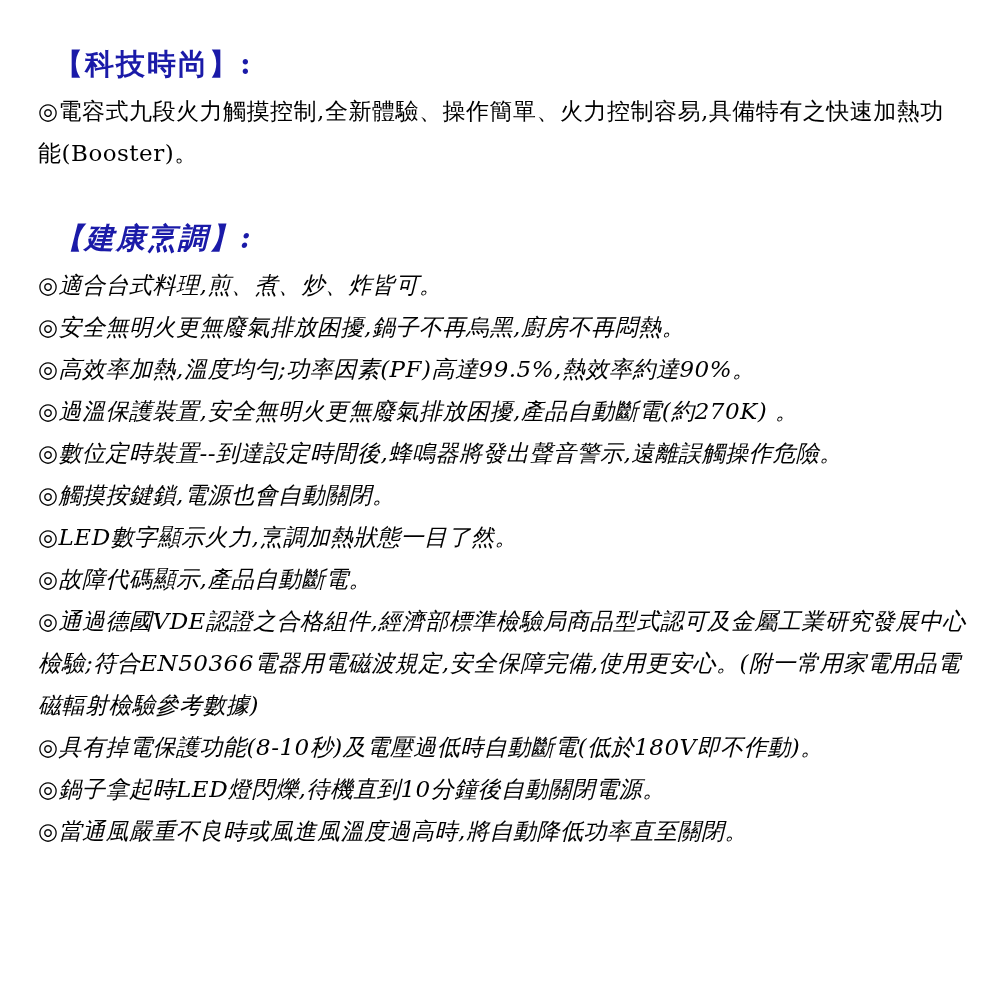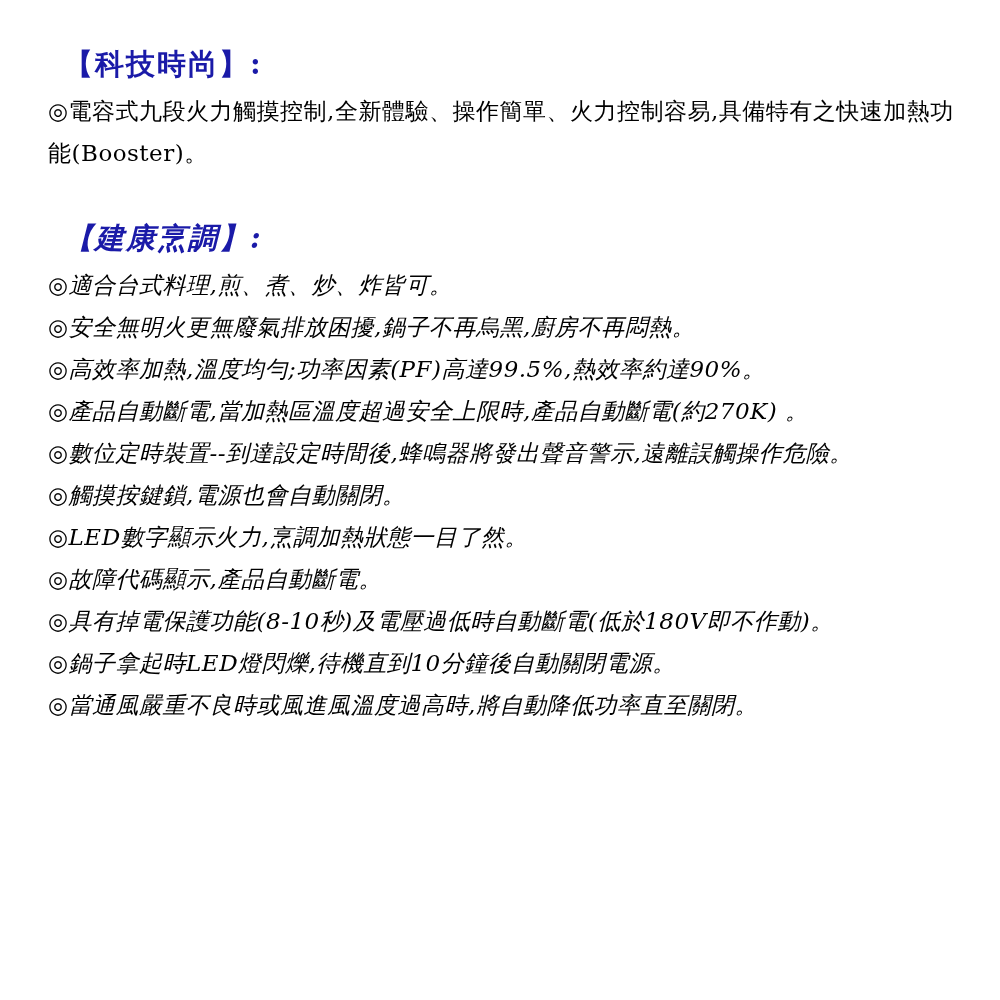--- a/index.html
+++ b/index.html
@@ -7,21 +7,21 @@
     padding: 0;
     background: #ffffff;
     width: 1000px;
     height: 1000px;
     overflow: hidden;
   }
   .doc {
     box-sizing: border-box;
     width: 1000px;
     height: 1000px;
-    padding: 42px 34px 0 48px;
+    padding: 42px 34px 0 38px;
     font-family: "DejaVu Serif", "Liberation Serif", serif;
     font-size: 23px;
     line-height: 42px;
     color: #000000;
     background: #ffffff;
   }
   .section { margin: 0; }
   .section + .section { margin-top: 42px; font-style: italic; }
   .heading {
     font-size: 29px;
@@ -42,22 +42,23 @@
 <main class="doc" id="doc" style="color: rgb(0, 0, 0); background: rgb(255, 255, 255);">
     <section class="section">
       <h2 class="heading" style="color: rgb(26, 26, 168);">【科技時尚】:</h2>
       <p class="item">◎電容式九段火力觸摸控制,全新體驗、操作簡單、火力控制容易,具備特有之快速加熱功能(Booster)。</p>
     </section>
     <section class="section">
       <h2 class="heading" style="color: rgb(26, 26, 168);">【建康烹調】:</h2>
       <p class="item">◎適合台式料理,煎、煮、炒、炸皆可。</p>
       <p class="item">◎安全無明火更無廢氣排放困擾,鍋子不再烏黑,廚房不再悶熱。</p>
       <p class="item">◎高效率加熱,溫度均勻;功率因素(PF)高達99.5%,熱效率約達90%。</p>
-      <p class="item">◎產品自動斷電,當加熱區溫度超過安全上限時,產品自動斷電(約270K) 。</p>
+      <p class="item">◎過溫保護裝置,安全無明火更無廢氣排放困擾,產品自動斷電(約270K) 。</p>
       <p class="item">◎數位定時裝置--到達設定時間後,蜂鳴器將發出聲音警示,遠離誤觸操作危險。</p>
       <p class="item">◎觸摸按鍵鎖,電源也會自動關閉。</p>
       <p class="item">◎LED數字顯示火力,烹調加熱狀態一目了然。</p>
       <p class="item">◎故障代碼顯示,產品自動斷電。</p>
+      <p class="item">◎通過德國VDE認證之合格組件,經濟部標準檢驗局商品型式認可及金屬工業研究發展中心檢驗;符合EN50366電器用電磁波規定,安全保障完備,使用更安心。(附一常用家電用品電磁輻射檢驗參考數據)</p>
       <p class="item">◎具有掉電保護功能(8-10秒)及電壓過低時自動斷電(低於180V即不作動)。</p>
       <p class="item">◎鍋子拿起時LED燈閃爍,待機直到10分鐘後自動關閉電源。</p>
       <p class="item">◎當通風嚴重不良時或風進風溫度過高時,將自動降低功率直至關閉。</p>
     </section>
   </main>
 
 </body></html>

